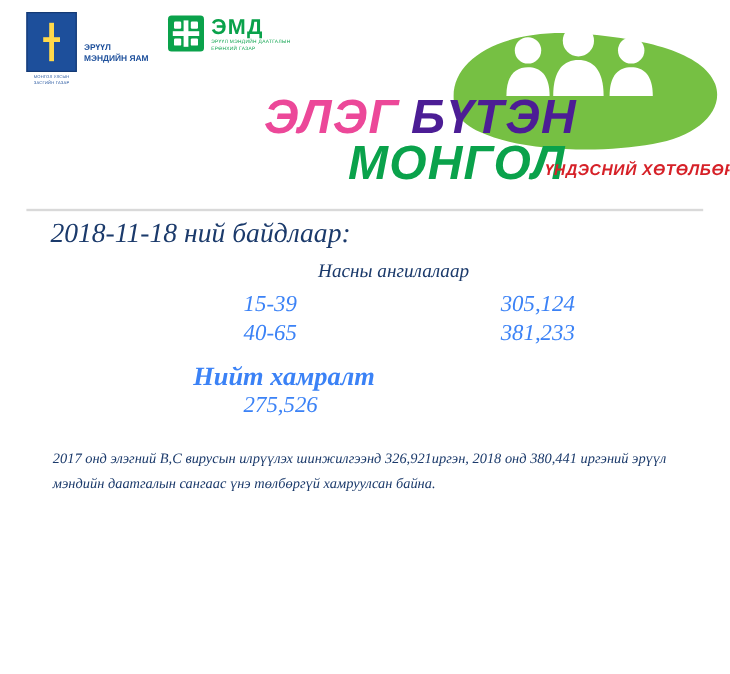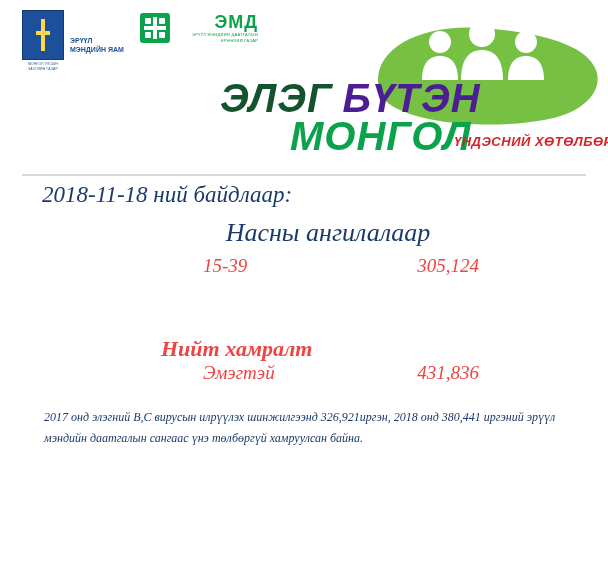--- a/index.html
+++ b/index.html
@@ -123,22 +123,21 @@
     width: 6px;
     height: 6px;
     background: #ffffff;
     border-radius: 1px;
   }
   .emd-dot.d1 { left: 5px; top: 5px; }
   .emd-dot.d2 { left: 19px; top: 5px; }
   .emd-dot.d3 { left: 5px; top: 19px; }
   .emd-dot.d4 { left: 19px; top: 19px; }
   .emd-text {
-    margin-left: 22px;
-    text-align: right;
+    margin-left: 6px;
   }
   .emd-title {
     font-family: "Liberation Sans", sans-serif;
     font-size: 18px;
     font-weight: bold;
     color: #0aa24b;
     letter-spacing: 1px;
     line-height: 20px;
   }
   .emd-subtitle {
@@ -161,21 +160,21 @@
     position: absolute;
     left: 38px;
     top: 58px;
     font-family: "Liberation Sans", sans-serif;
     font-size: 40px;
     font-weight: bold;
     font-style: italic;
     letter-spacing: 1px;
     white-space: nowrap;
   }
-  .word-eleg { color: #14532d; }
+  .word-eleg { color: #ec4899; }
   .word-buten { color: #4c1d95; margin-left: 10px; }
   .brand-line2 {
     position: absolute;
     left: 108px;
     top: 96px;
     font-family: "Liberation Sans", sans-serif;
     font-size: 40px;
     font-weight: bold;
     font-style: italic;
     color: #0aa24b;
@@ -211,52 +210,51 @@
     width: 608px;
   }
   .date-line {
     font-size: 23px;
     font-style: italic;
     color: #1b3a6b;
     margin-left: 42px;
     margin-bottom: 10px;
   }
   .section-title {
-    font-size: 26px;
+    font-size: 16px;
     font-style: italic;
     color: #1b3a6b;
     text-align: center;
     margin-left: 48px;
     margin-bottom: 6px;
   }
   .rows {
     margin: 0 auto;
     width: 350px;
     padding-left: 74px;
     box-sizing: border-box;
   }
   .row {
     display: flex;
     justify-content: space-between;
     align-items: baseline;
     font-size: 19px;
     font-style: italic;
-    color: #ef4444;
+    color: #3b82f6;
     line-height: 24px;
   }
   .row .label { text-align: left; }
   .row .value { text-align: right; }
   .spacer { height: 12px; }
   .row.total {
     font-size: 22px;
     font-weight: bold;
     padding-left: 0;
     margin-left: -42px;
     width: 392px;
-    margin-top: 47px;
   }
   .row.total .value { font-size: 23px; }
   .footnote {
     margin: 22px 0 0 44px;
     width: 520px;
     font-size: 12px;
     font-style: italic;
     line-height: 21px;
     color: #1b3a6b;
   }
@@ -321,32 +319,33 @@
 
     <div class="date-line">2018-11-18 ний байдлаар:</div>
 
     <div class="section-title">Насны ангилалаар</div>
 
     <div class="rows">
       <div class="row">
         <span class="label">15-39</span>
         <span class="value">305,124</span>
       </div>
+      <div class="row">
+        <span class="label">40-65</span>
+        <span class="value">381,233</span>
+      </div>
 
       <div class="spacer"></div>
 
       <div class="row total">
         <span class="label">Нийт хамралт</span>
       </div>
 
       <div class="row">
-      </div>
-      <div class="row">
-        <span class="label">Эмэгтэй</span>
-        <span class="value">431,836</span>
+        <span class="value">275,526</span>
       </div>
     </div>
 
     <div class="footnote">2017 онд элэгний В,С вирусын илрүүлэх шинжилгээнд 326,921иргэн, 2018 онд 380,441 иргэний эрүүл мэндийн даатгалын сангаас үнэ төлбөргүй хамруулсан байна.</div>
 
   </div>
 
 </div>
 
 </body></html>

